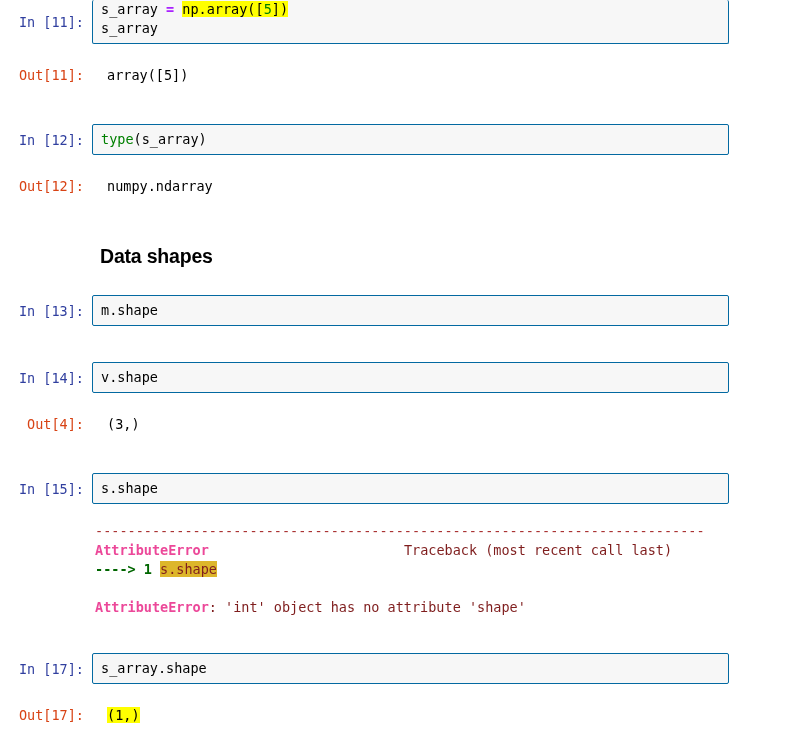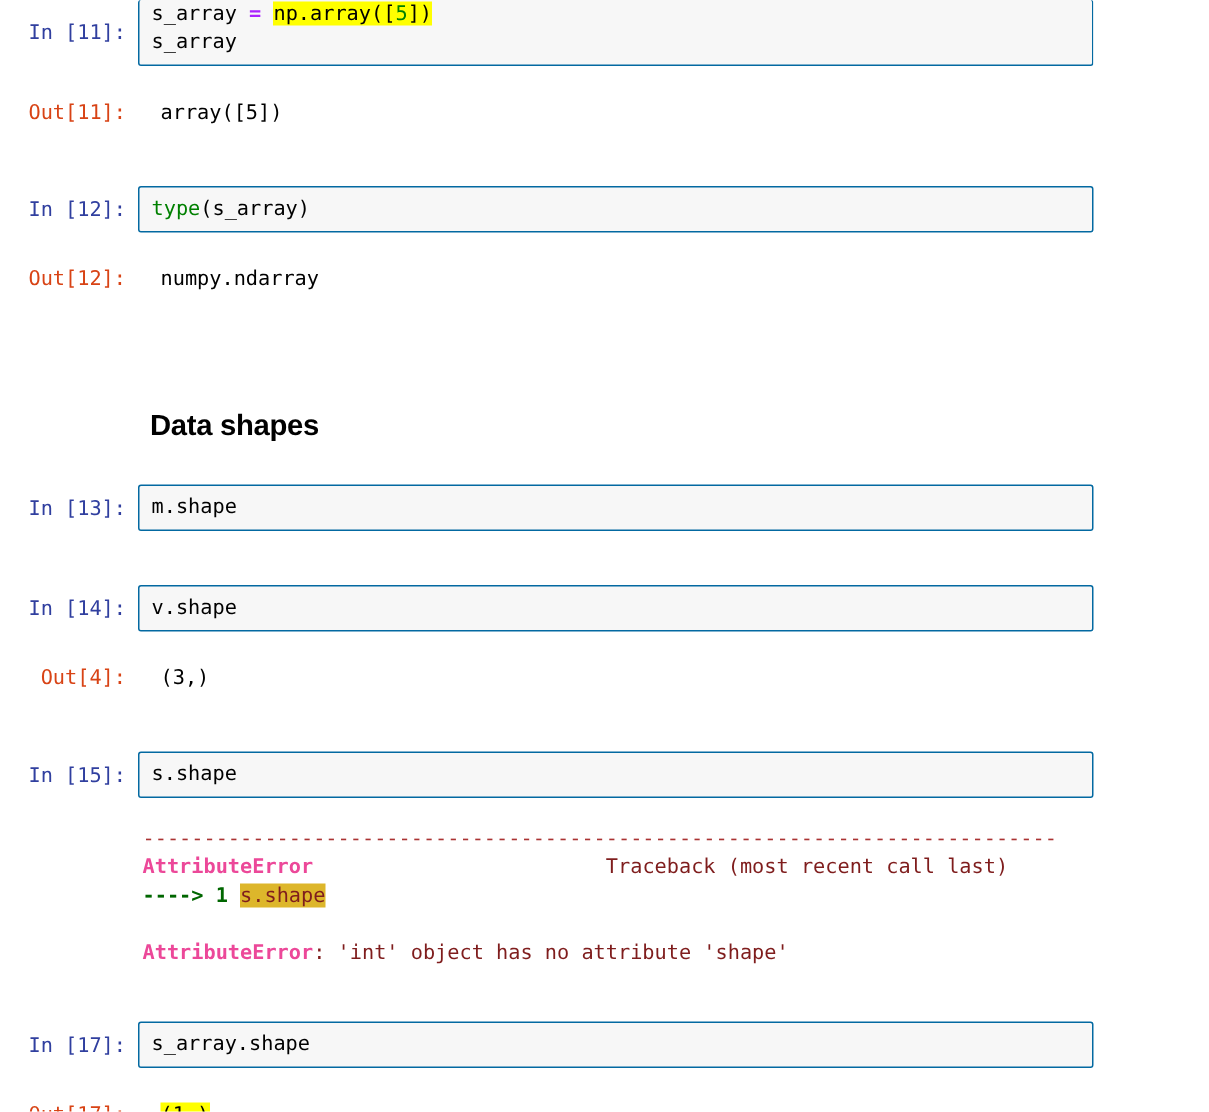--- a/index.html
+++ b/index.html
@@ -84,21 +84,20 @@
     line-height: 20px;
     color: #000000;
     white-space: pre;
     background: transparent;
   }
 
   
   .md-row {
     display: flex;
     width: 666px;
-    margin-top: 28px;
   }
   .md-spacer { flex: 0 0 100px; }
   h3.md-heading {
     margin: 0;
     font-family: "Liberation Sans", sans-serif;
     font-size: 19.5px;
     font-weight: bold;
     color: #000000;
     line-height: 24px;
     letter-spacing: -0.2px;

